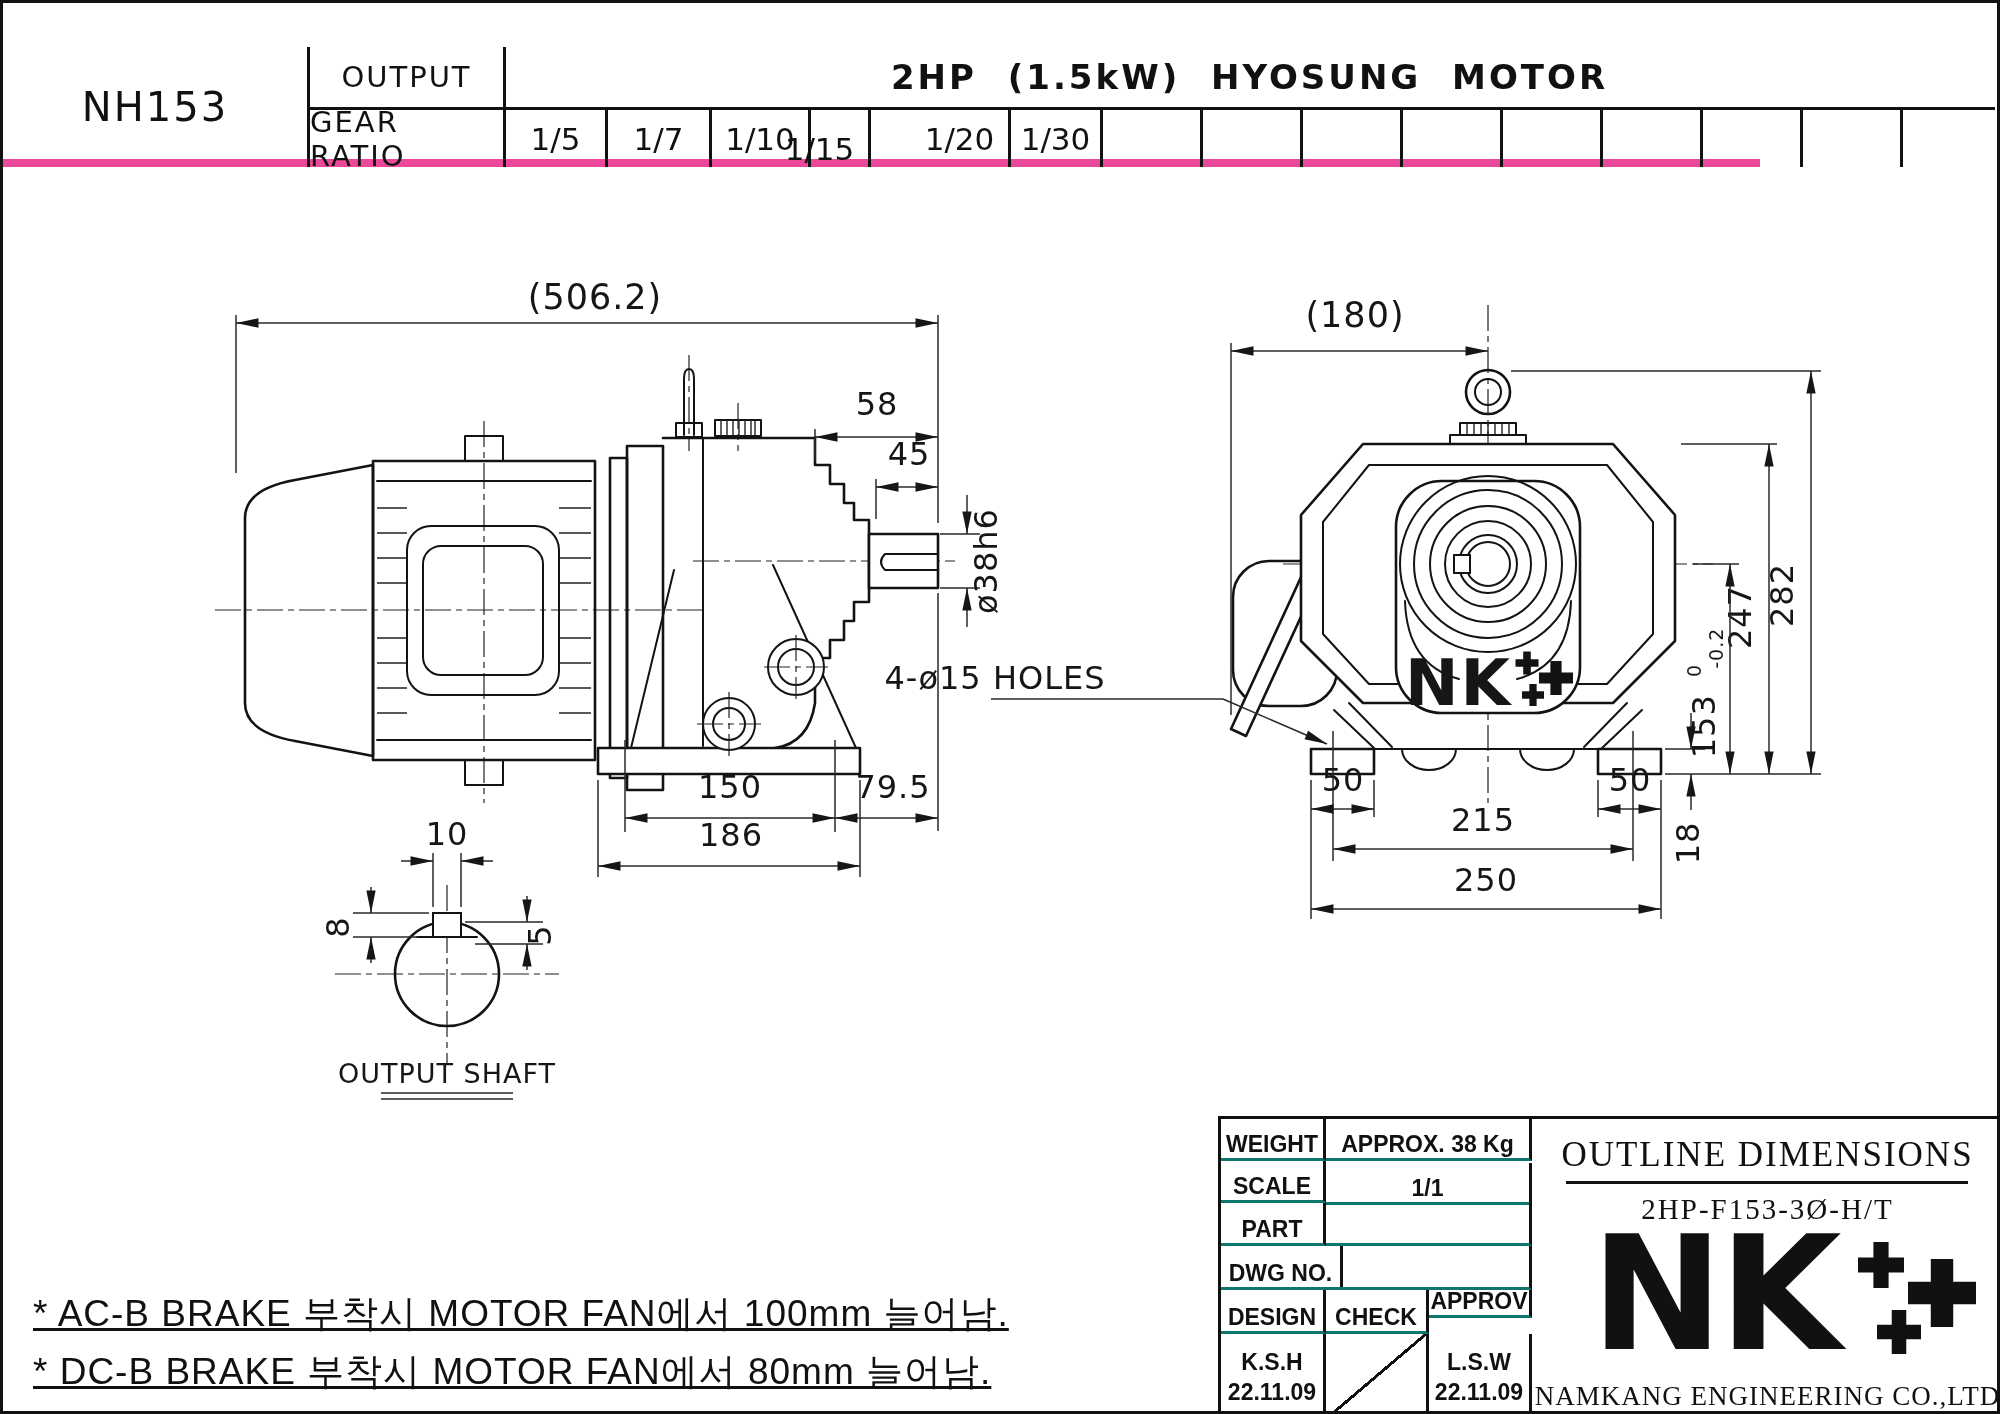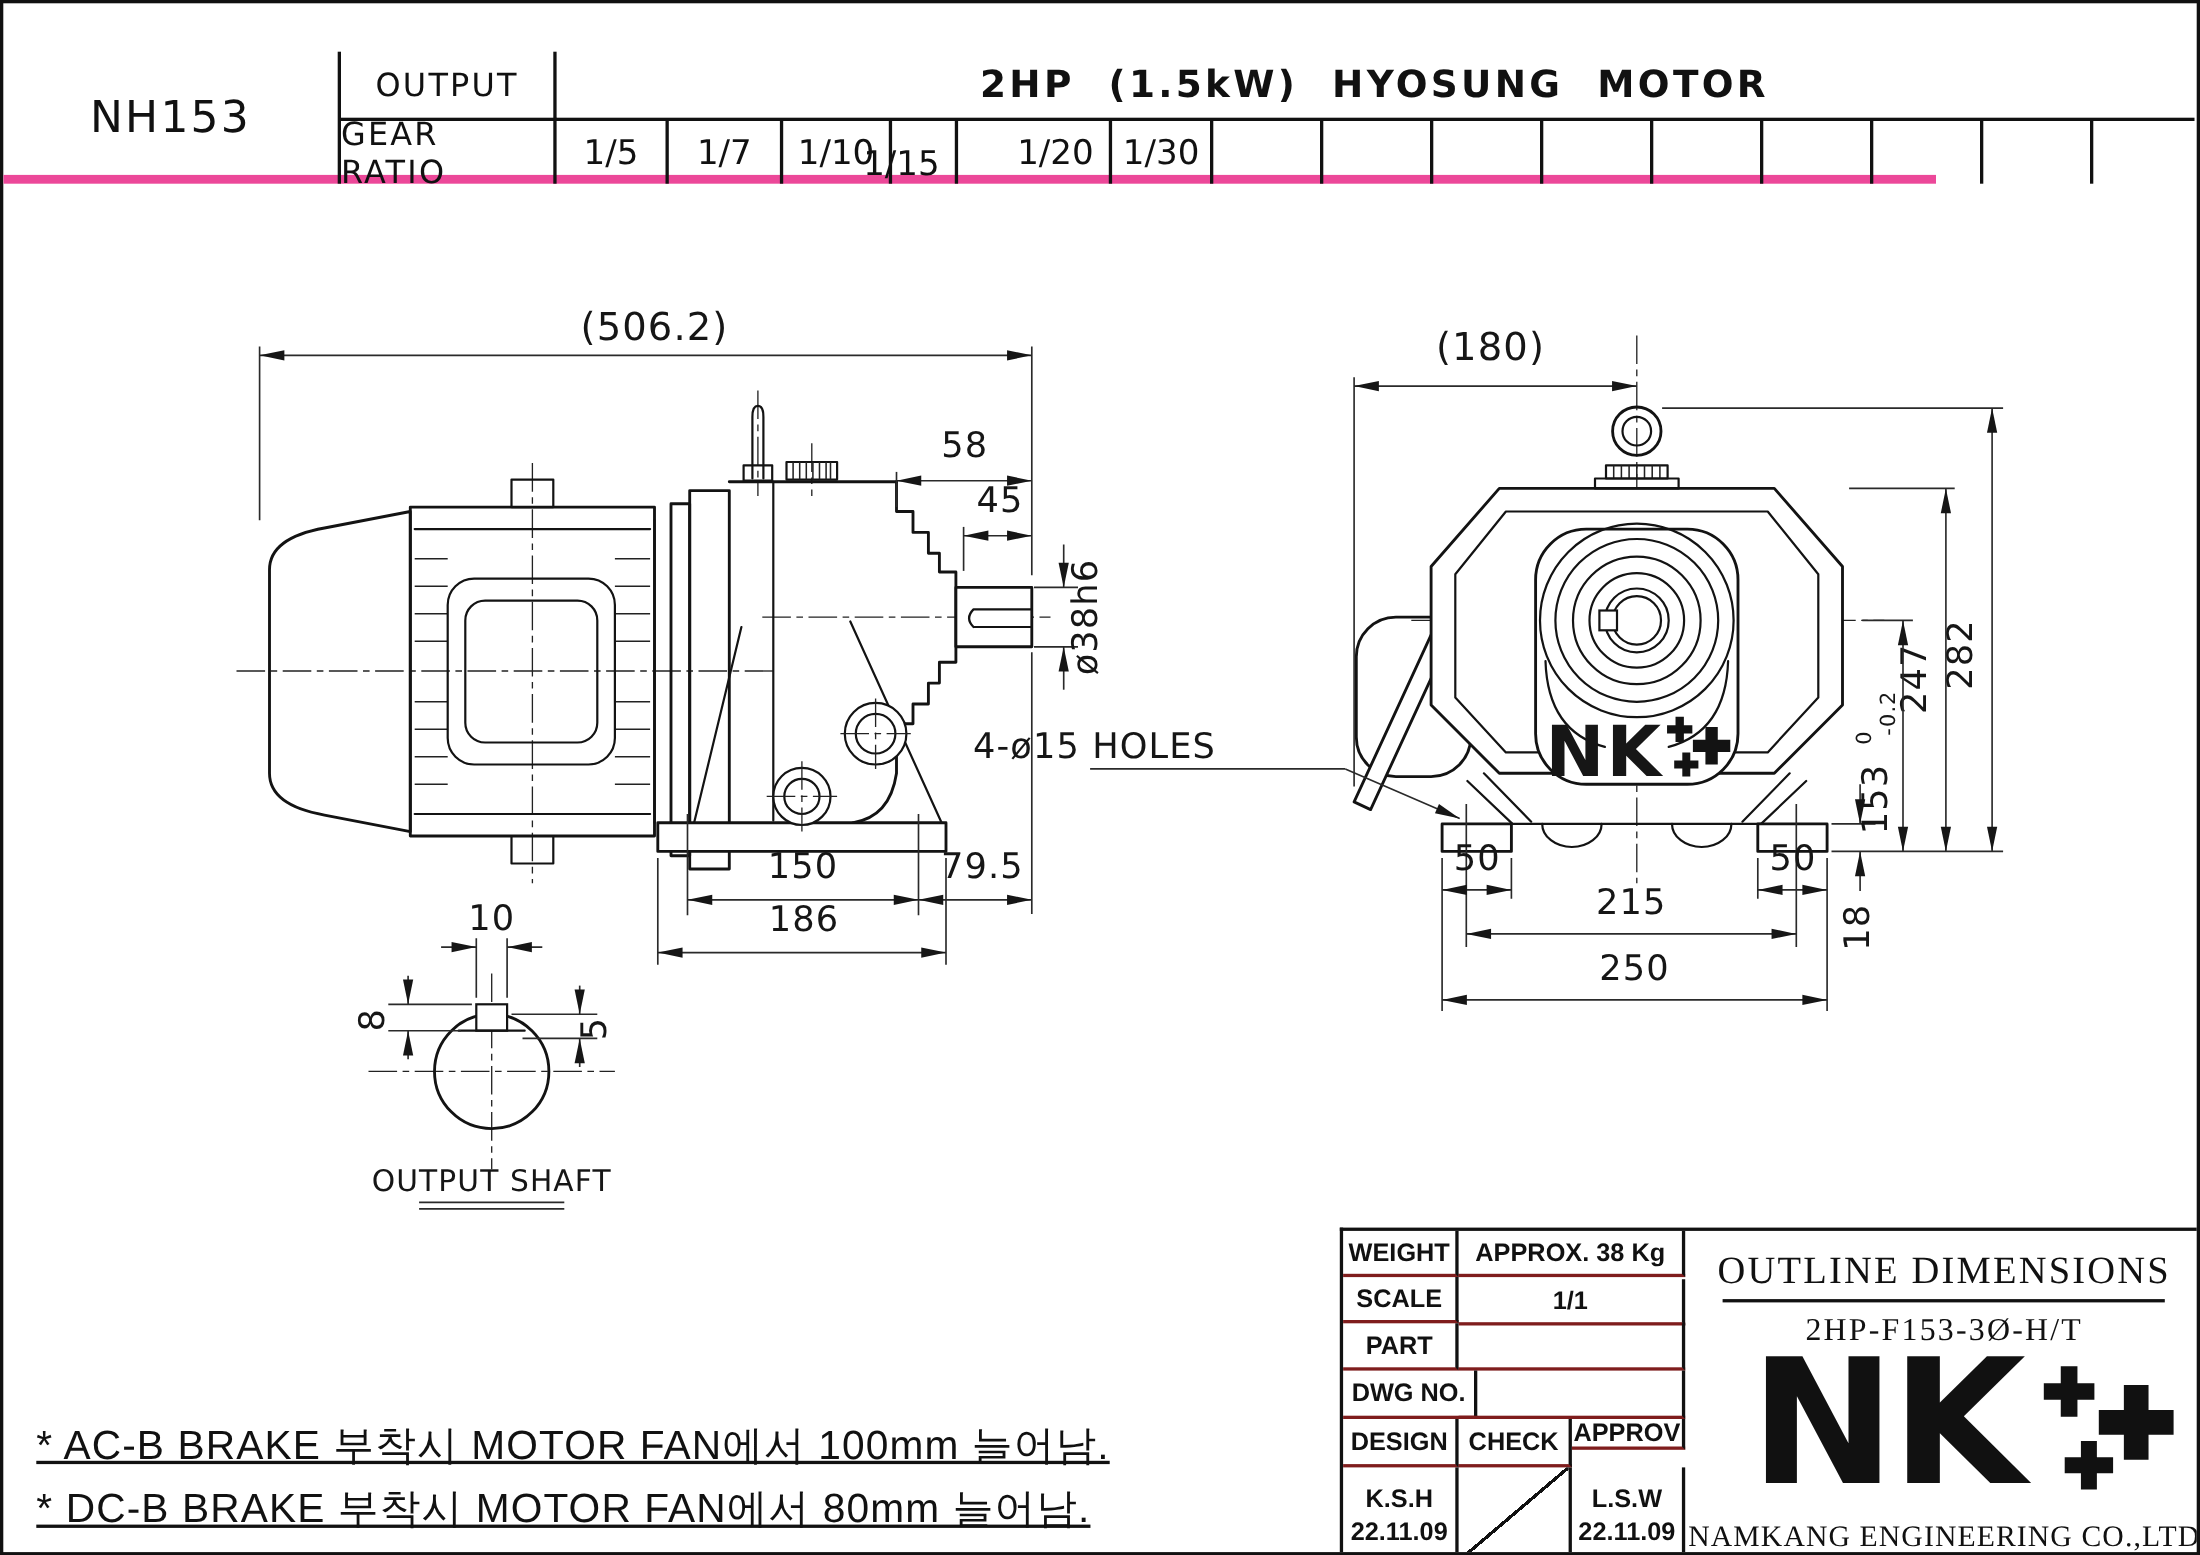--- a/index.html
+++ b/index.html
@@ -27,21 +27,21 @@
   .thin{fill:none;stroke:#222;stroke-width:1.4;}
   .dml{fill:none;stroke:#2a2a2a;stroke-width:1.5;}
   .cl{fill:none;stroke:#222;stroke-width:1.2;stroke-dasharray:26 5 6 5;}
   
   .notes{font-size:37px;line-height:58px;letter-spacing:1px;font-family:"Liberation Sans","DejaVu Sans",sans-serif;}
   
   .tb{position:absolute;left:1215px;top:1113px;width:782px;height:300px;border-left:3px solid #111;border-top:3px solid #111;box-sizing:border-box;}
   .tcell{position:absolute;box-sizing:border-box;display:flex;align-items:center;justify-content:center;
          font-family:"Liberation Sans","DejaVu Sans",sans-serif;font-weight:bold;font-size:23px;}
   .tb-br{border-right:3px solid #111;}
-  .tb-bb{border-bottom:3px solid #7f1d1d;}
+  .tb-bb{border-bottom:3px solid #0f766e;align-items:flex-end;}
   .sig{flex-direction:column;line-height:30px;}
   .slash{background:linear-gradient(to bottom right,transparent calc(50% - 1.5px),#111 calc(50% - 1.5px),#111 calc(50% + 1.5px),transparent calc(50% + 1.5px));}
   .serif{font-family:"Liberation Serif","DejaVu Serif",serif;}
   .doc-title{position:absolute;left:311px;top:16px;width:471px;text-align:center;font-size:35px;letter-spacing:2px;}
   .doc-rule{position:absolute;left:345px;top:62px;width:402px;border-top:3px solid #111;}
   .doc-code{position:absolute;left:311px;top:74px;width:471px;text-align:center;font-size:29px;letter-spacing:2px;}
   .nk-big{position:absolute;left:64px;top:100px;font-size:158px;font-weight:800;letter-spacing:-4px;
           font-family:"DejaVu Sans",sans-serif;line-height:150px;}
   .company{position:absolute;left:311px;top:262px;width:471px;text-align:center;font-size:27px;letter-spacing:1px;}
 </style>

